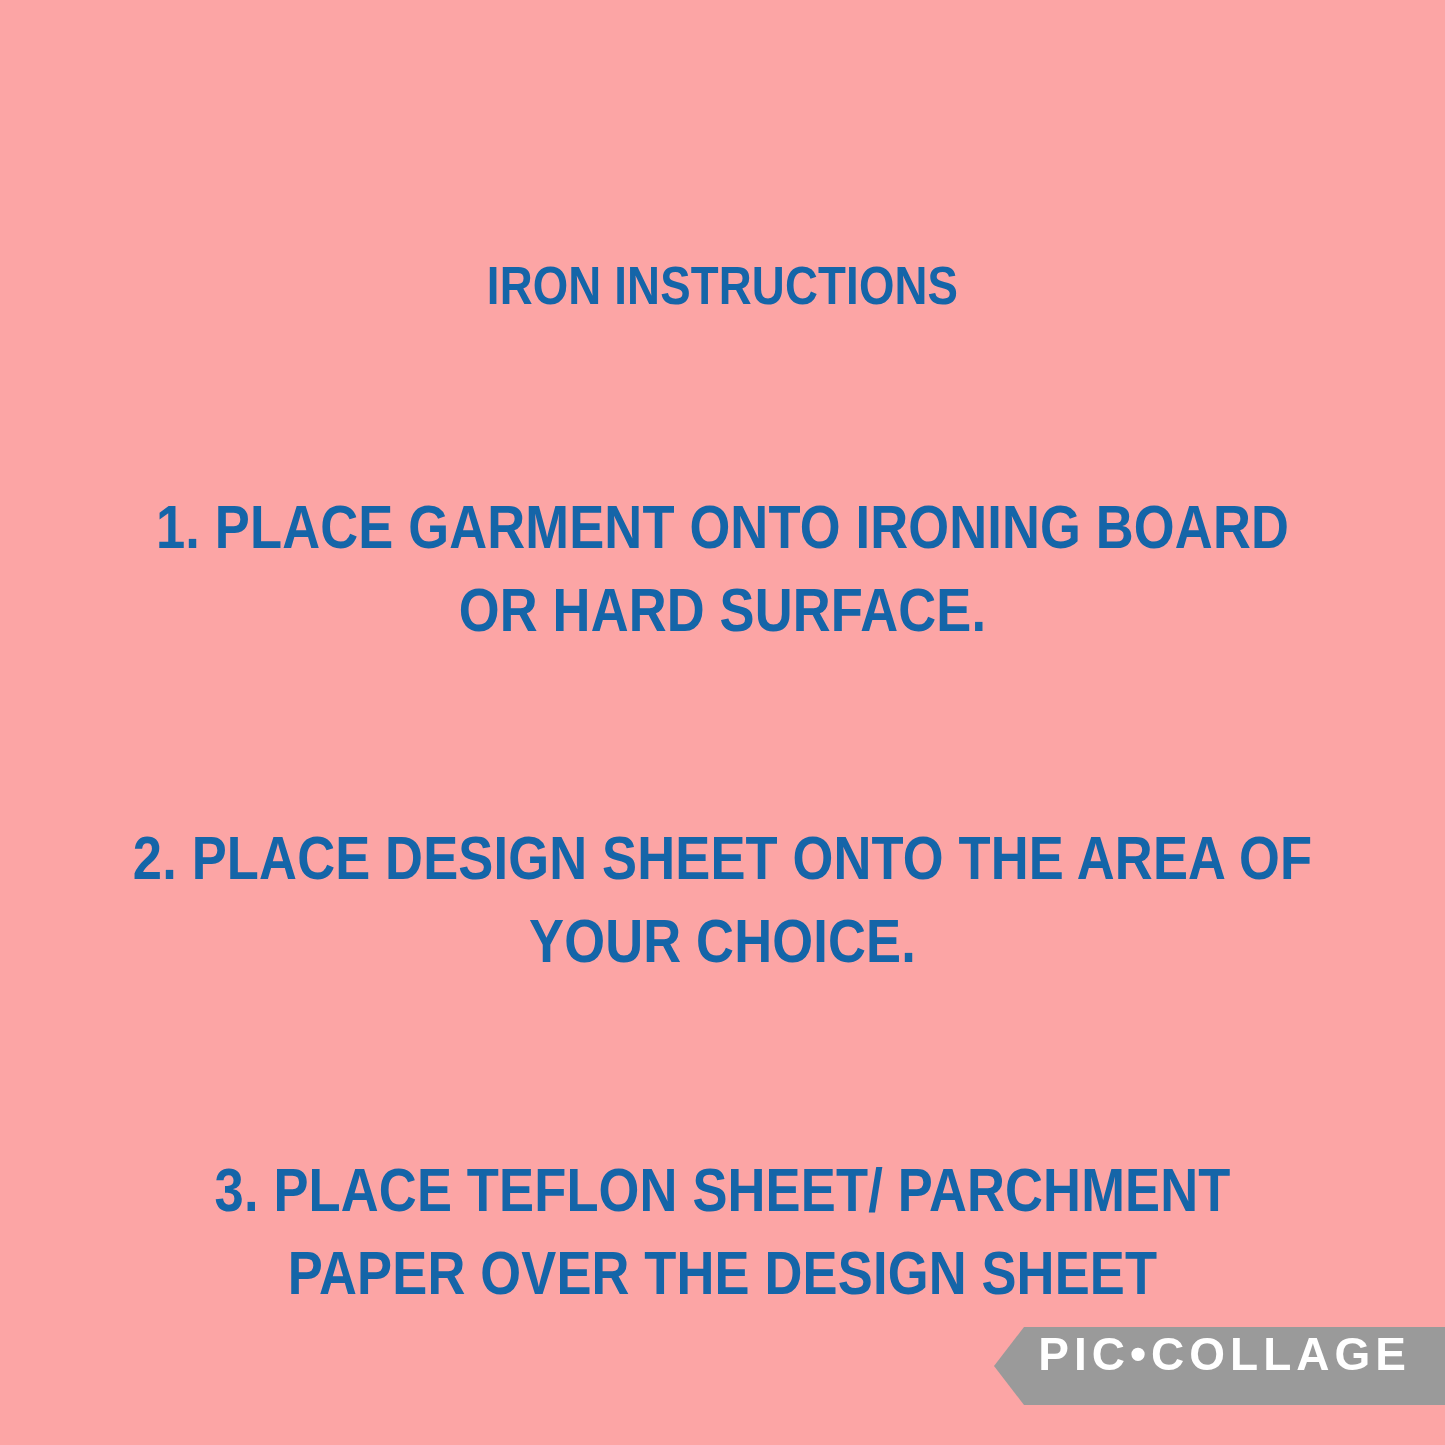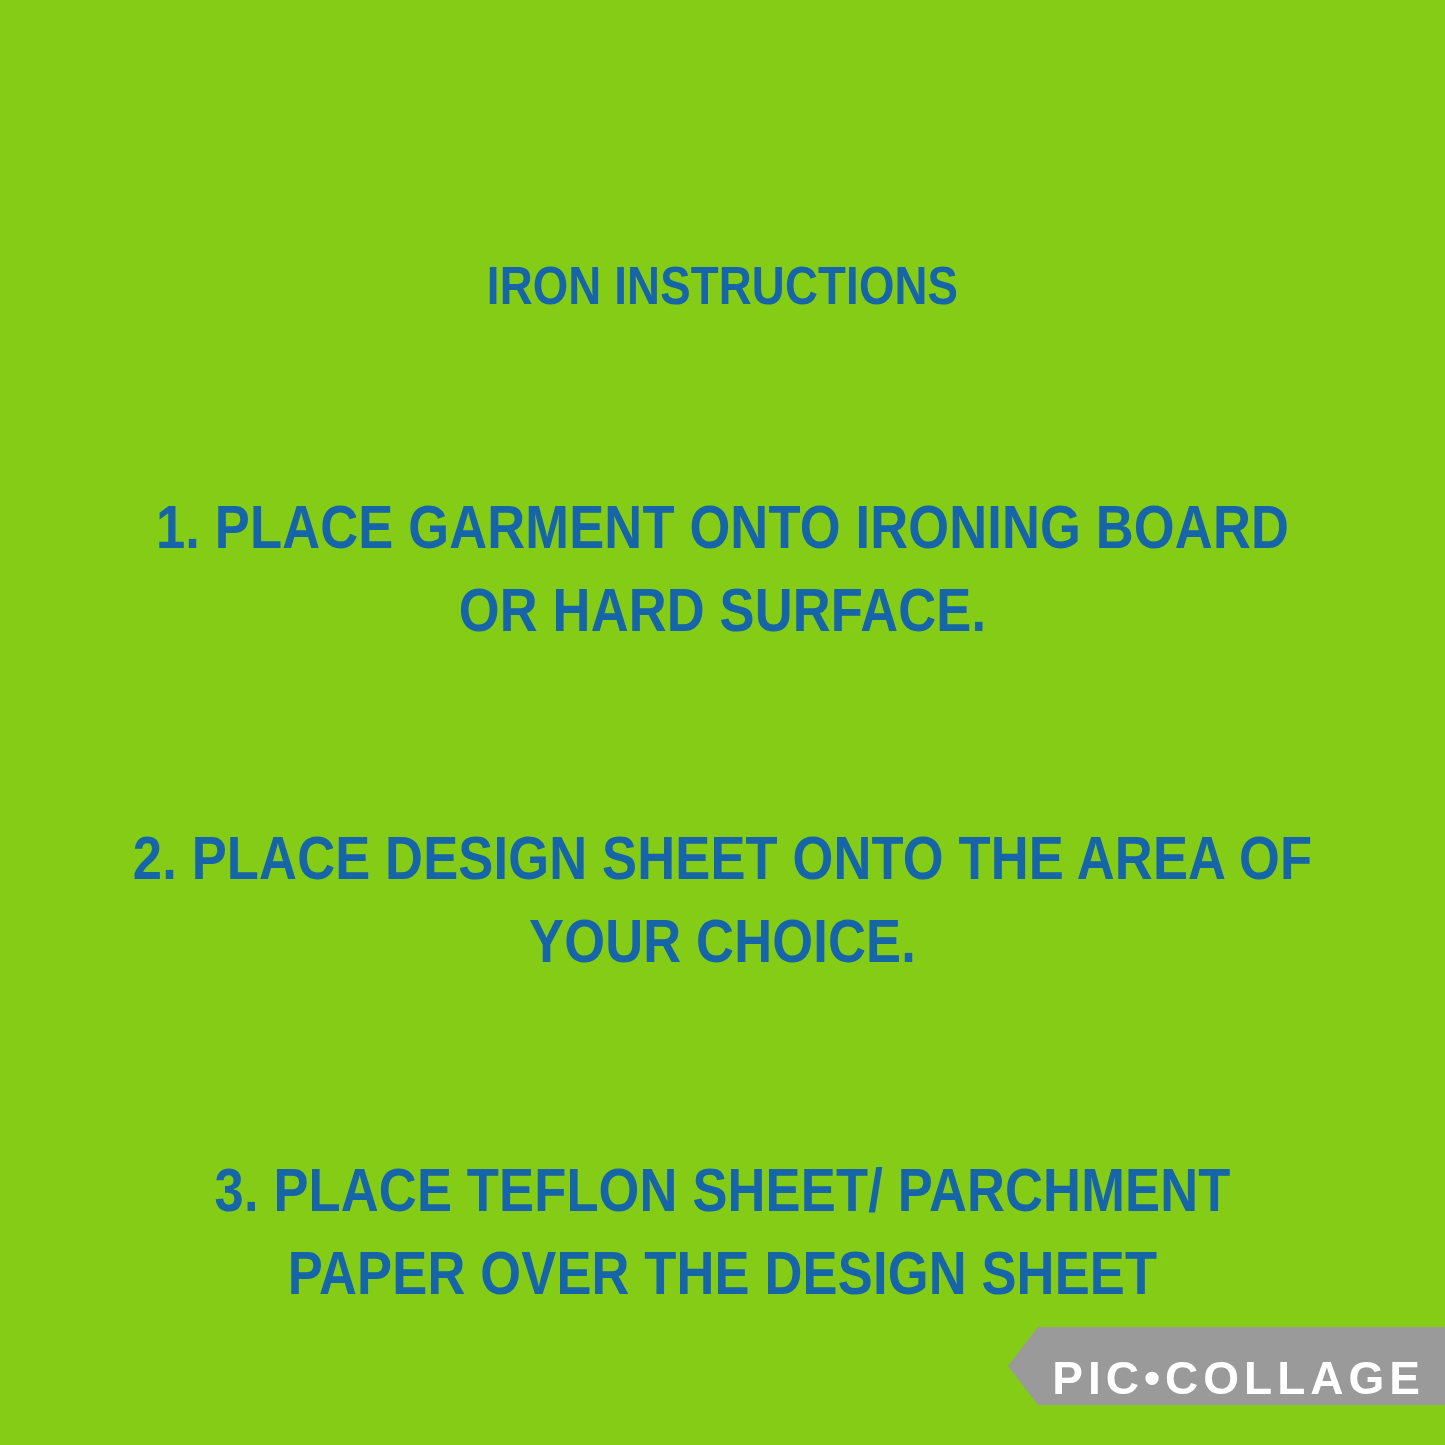--- a/index.html
+++ b/index.html
@@ -11,21 +11,21 @@
     height: 1445px;
     background: #fdfdfd;
     font-family: "Liberation Sans", sans-serif;
     overflow: hidden;
     position: relative;
   }
 
   #page {
     position: absolute;
     inset: 0;
-    background: #84cc16;
+    background: #fca5a5;
   }
 
   #instructions {
     position: absolute;
     left: 0;
     right: 0;
     top: 86px;
     padding: 0 28px;
     box-sizing: border-box;
     text-align: center;
@@ -63,23 +63,23 @@
     width: 0;
     height: 0;
     border-top: 39px solid transparent;
     border-bottom: 39px solid transparent;
     border-right: 30px solid #9a9a9a;
   }
 
   #watermark .plate {
     height: 78px;
     display: flex;
-    align-items: flex-end;
+    align-items: flex-start;
     background: #9a9a9a;
-    padding: 0 20px 0 14px;
+    padding: 0 34px 0 14px;
   }
 
   #watermark .brand {
     color: #ffffff;
     font-family: "Liberation Sans", sans-serif;
     font-weight: bold;
     font-size: 46px;
     letter-spacing: 5px;
     white-space: nowrap;
   }

